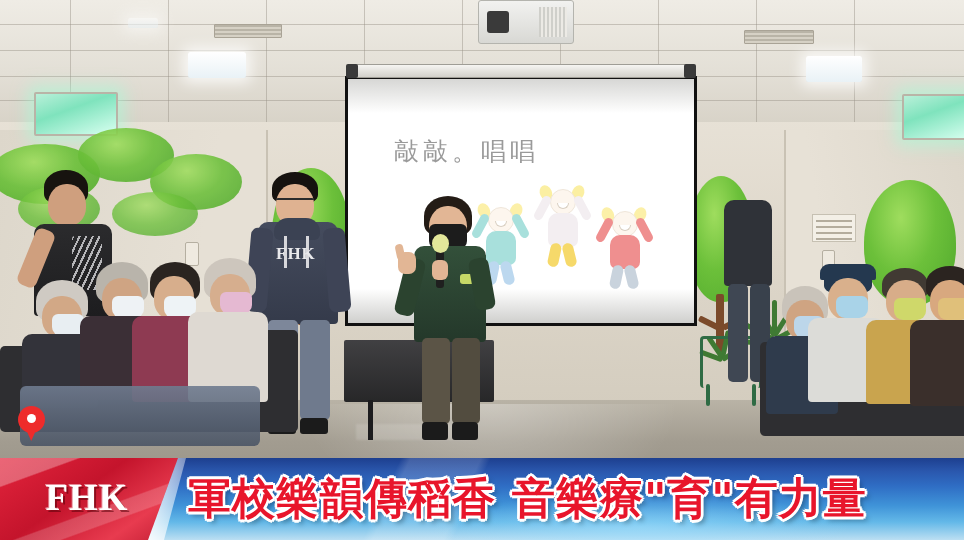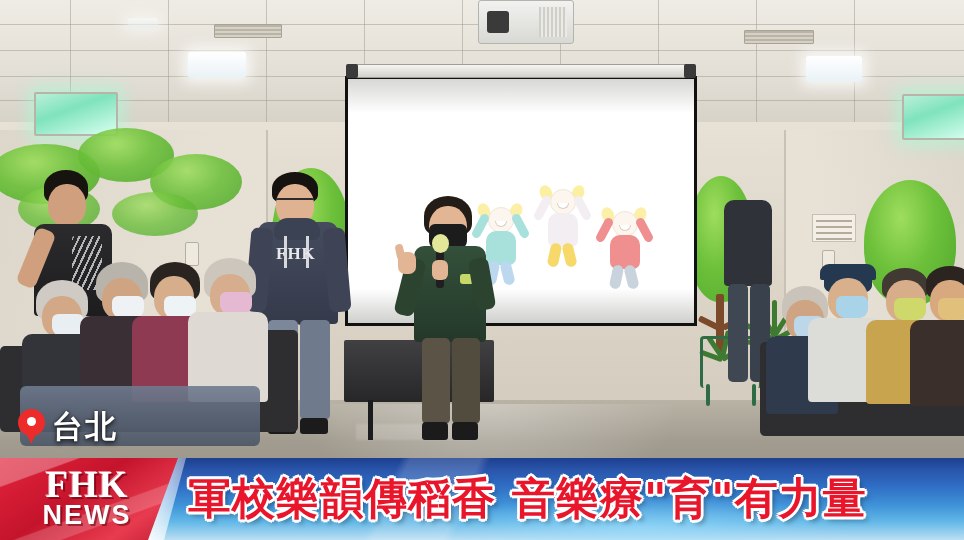--- a/index.html
+++ b/index.html
@@ -336,20 +336,21 @@
     </div>
     <div class="wall-panel-ctrl" style="left:822px;top:250px;width:13px;height:22px;"></div>
     <div class="wall-panel-ctrl" style="left:185px;top:242px;width:14px;height:24px;"></div>
 
     <div class="screen-case">
       <div class="endcap" style="left:-2px"></div>
       <div class="endcap" style="right:-2px"></div>
     </div>
     <div class="screen-frame">
       <div class="screen-surface">
+        <div class="slide-title">敲敲。唱唱</div>
         <div class="kids">
 
           <div class="kid" style="left:0;top:18px;">
             <div class="hairL"></div>
               <div class="hairR"></div>
             <div class="head"></div>
               <div class="mouth"></div>
             <div class="body" style="background:#a8e0dc;"></div>
             <div class="armL" style="background:#a8e0dc;"></div>
             <div class="armR" style="background:#a8e0dc;"></div>
@@ -533,27 +534,25 @@
       </div>
     </div>
   </div>
 
   <div class="loc-badge">
     <div class="pin">
       <div class="bulb"></div>
         <div class="tip"></div>
         <div class="hole"></div>
     </div>
-    <div class="loc-text">台北</div>
   </div>
 
   <div class="lower-third">
     <div class="lt-blue"></div>
     <div class="lt-white-wedge"></div>
     <div class="lt-red"></div>
     <div class="lt-logo">
       <div class="fhk">FHK</div>
-      <div class="news">NEWS</div>
     </div>
     <div class="headline">軍校樂韻傳稻香 音樂療"育"有力量</div>
   </div>
 
 </div>
 
 </body></html>

